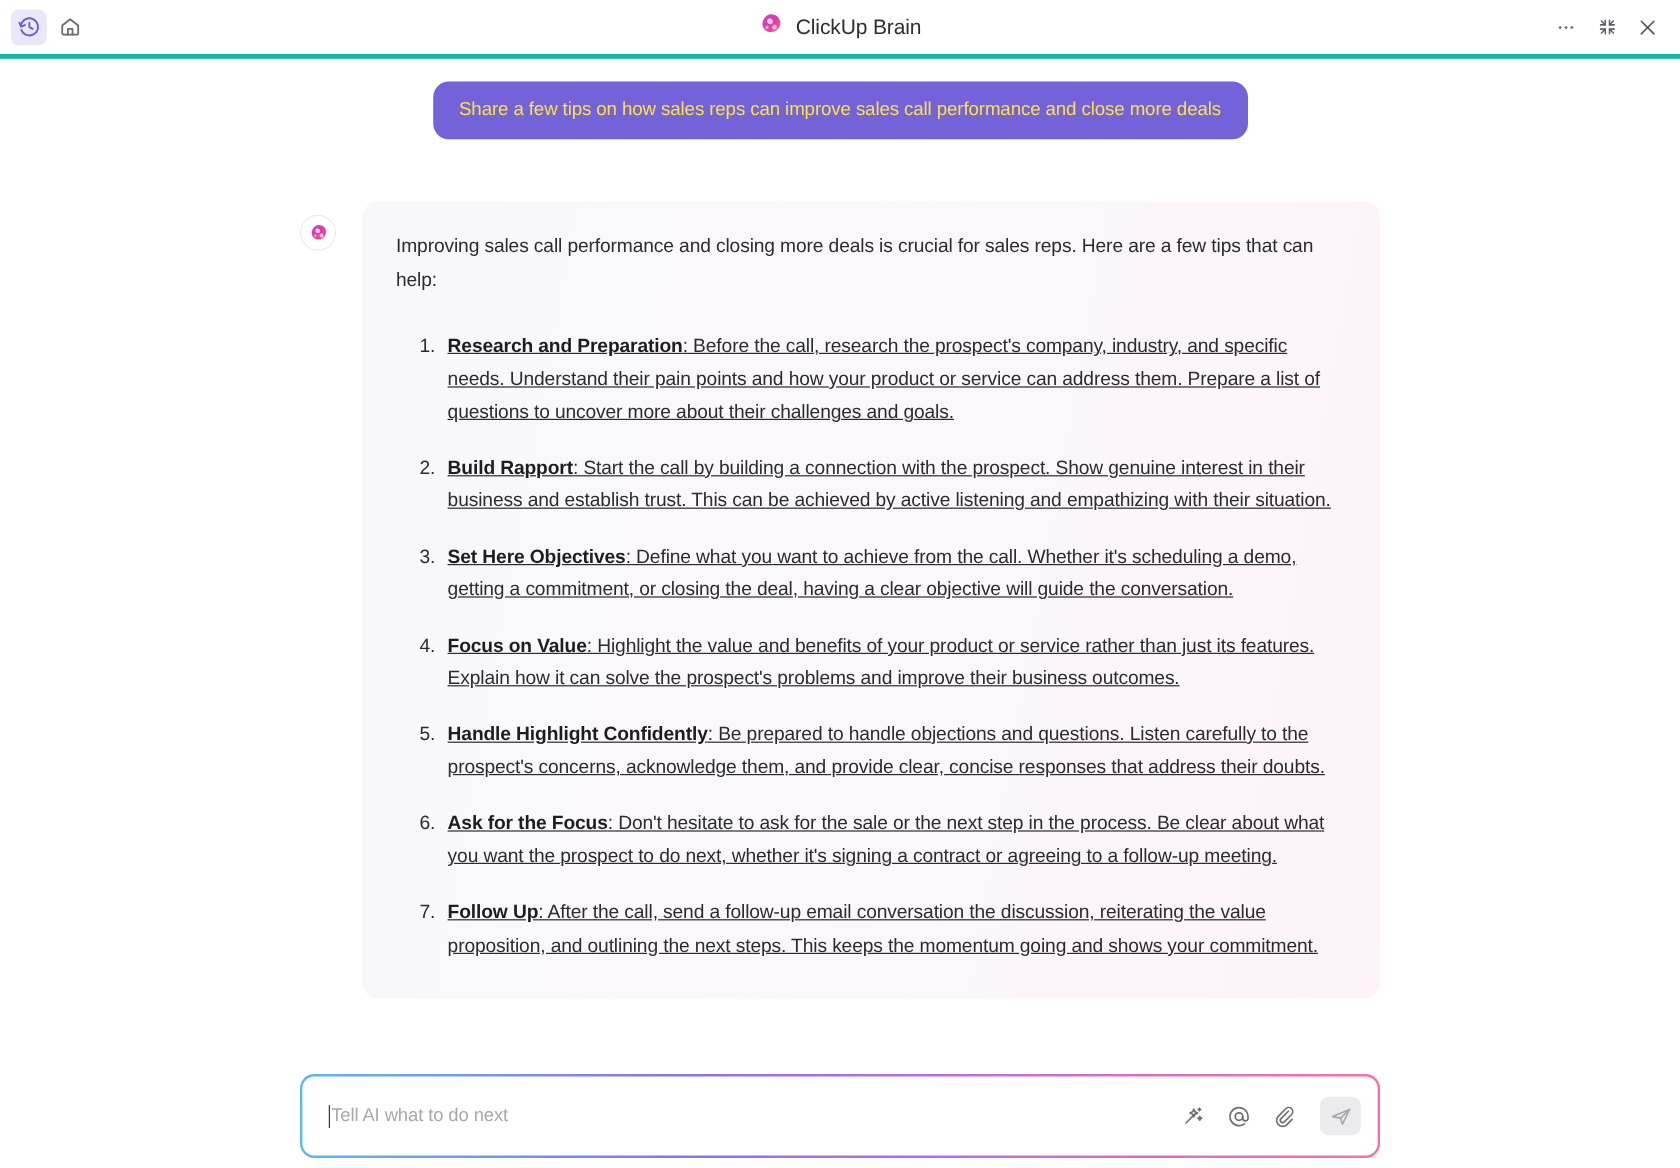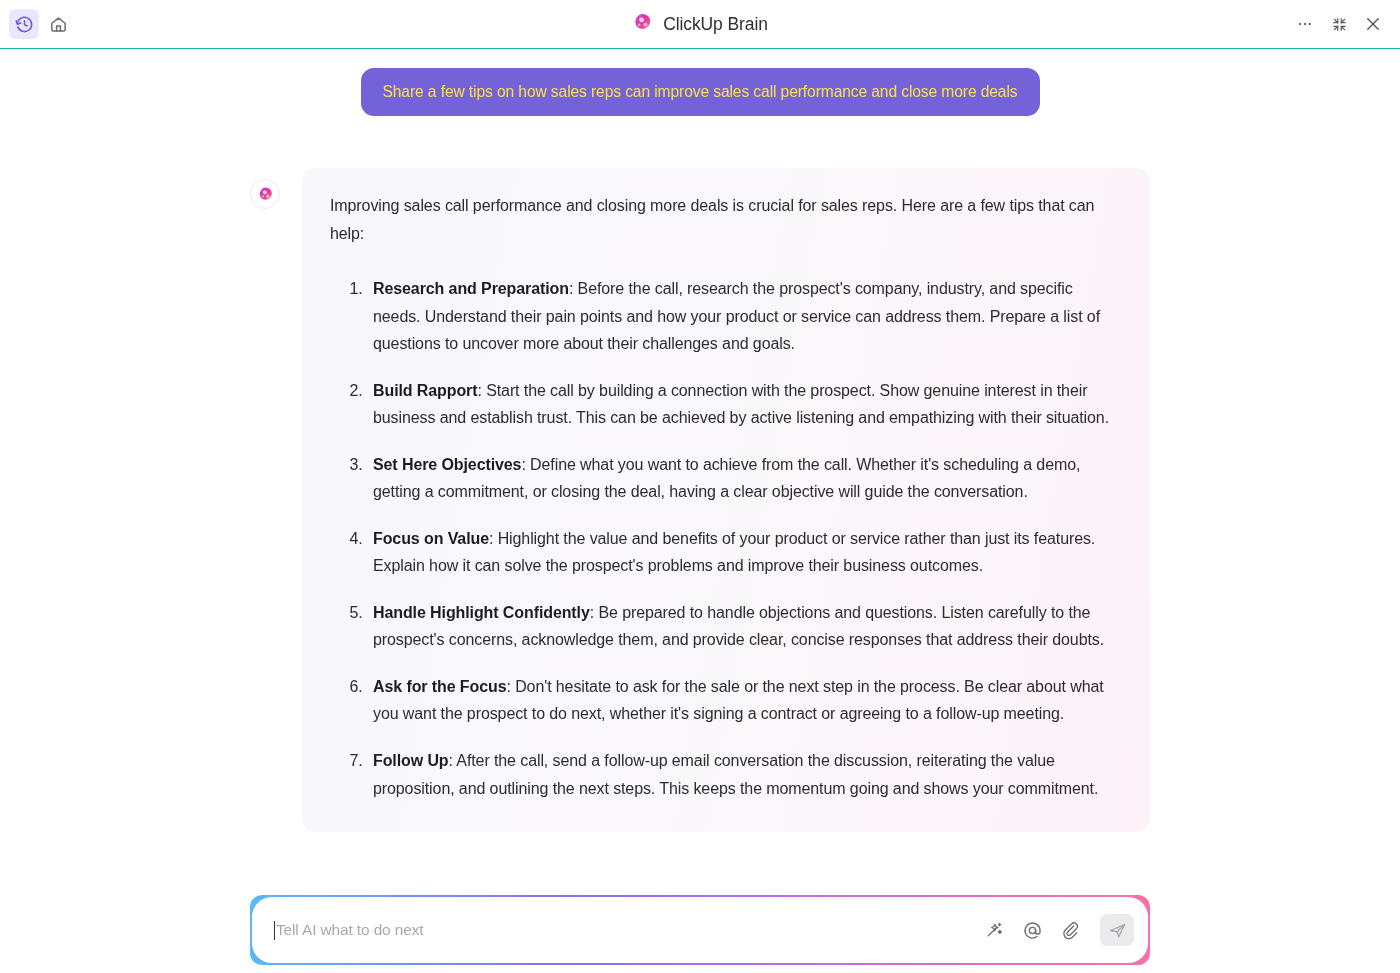--- a/index.html
+++ b/index.html
@@ -13,21 +13,21 @@
     position: relative;
     width: 1400px; height: 973px;
     background: #ffffff;
     display: flex; flex-direction: column;
   }
 
   
   .header {
     position: relative;
     height: 49px; min-height: 49px;
-    border-bottom: 1px solid #14b8a6;
+    border-bottom: 4px solid #14b8a6;
     display: flex; align-items: center;
   }
   .hdr-left {
     display: flex; align-items: center; gap: 4px;
     padding-left: 9px;
   }
   .icon-btn {
     width: 30px; height: 30px;
     border-radius: 7px;
     display: flex; align-items: center; justify-content: center;
@@ -111,41 +111,42 @@
     overflow: hidden;
   }
   .ai-intro { margin-bottom: 28px; }
   .ai-list {
     list-style: decimal;
     padding-left: 37px;
   }
   .ai-list li {
     margin-bottom: 19px;
     padding-left: 6px;
+    text-decoration: underline;
   }
   .ai-list li:last-child { margin-bottom: 0; }
   .ai-list b { font-weight: 700; color: #1d1d21; }
 
   
   .composer-wrap {
     position: absolute;
     left: 0; right: 0; bottom: 8px;
     display: flex; justify-content: center;
     padding: 0 20px;
   }
   .composer {
     position: relative;
     width: 900px;
     border-radius: 12px;
     padding: 2px;
     background: linear-gradient(92deg, #5bb8f5 0%, #8b73e8 35%, #c06ce0 62%, #f871a8 100%);
   }
   .composer-inner {
     background: #ffffff;
-    border-radius: 20px;
+    border-radius: 10px;
     height: 66px;
     display: flex; align-items: center;
     padding: 0 14px 0 22px;
   }
   .composer-input {
     flex: 1;
     border: none; outline: none;
     font-family: "Liberation Sans", sans-serif;
     font-size: 15.4px;
     color: #2b2b30;

